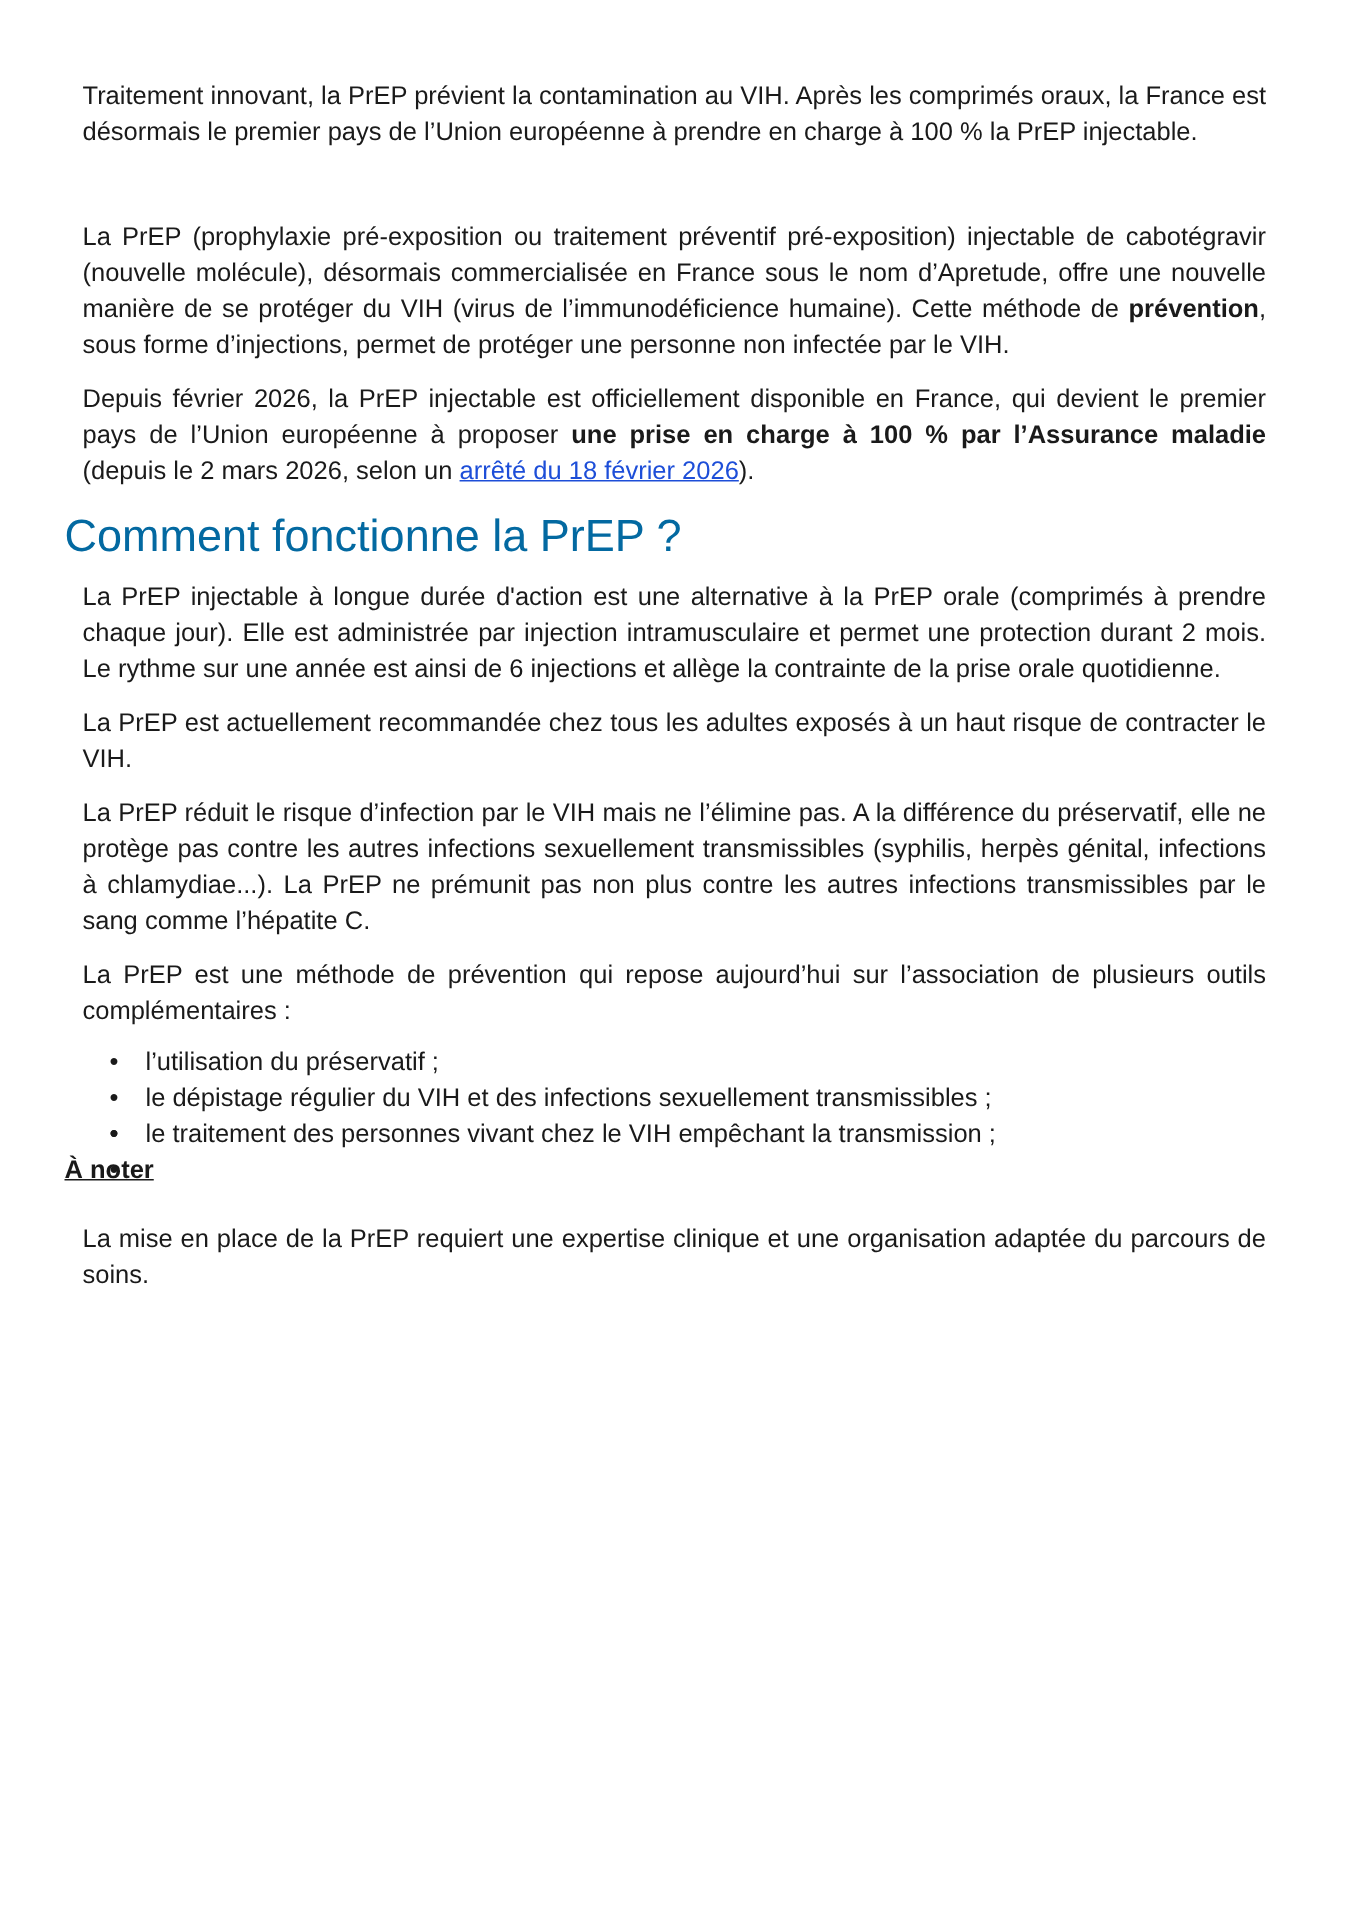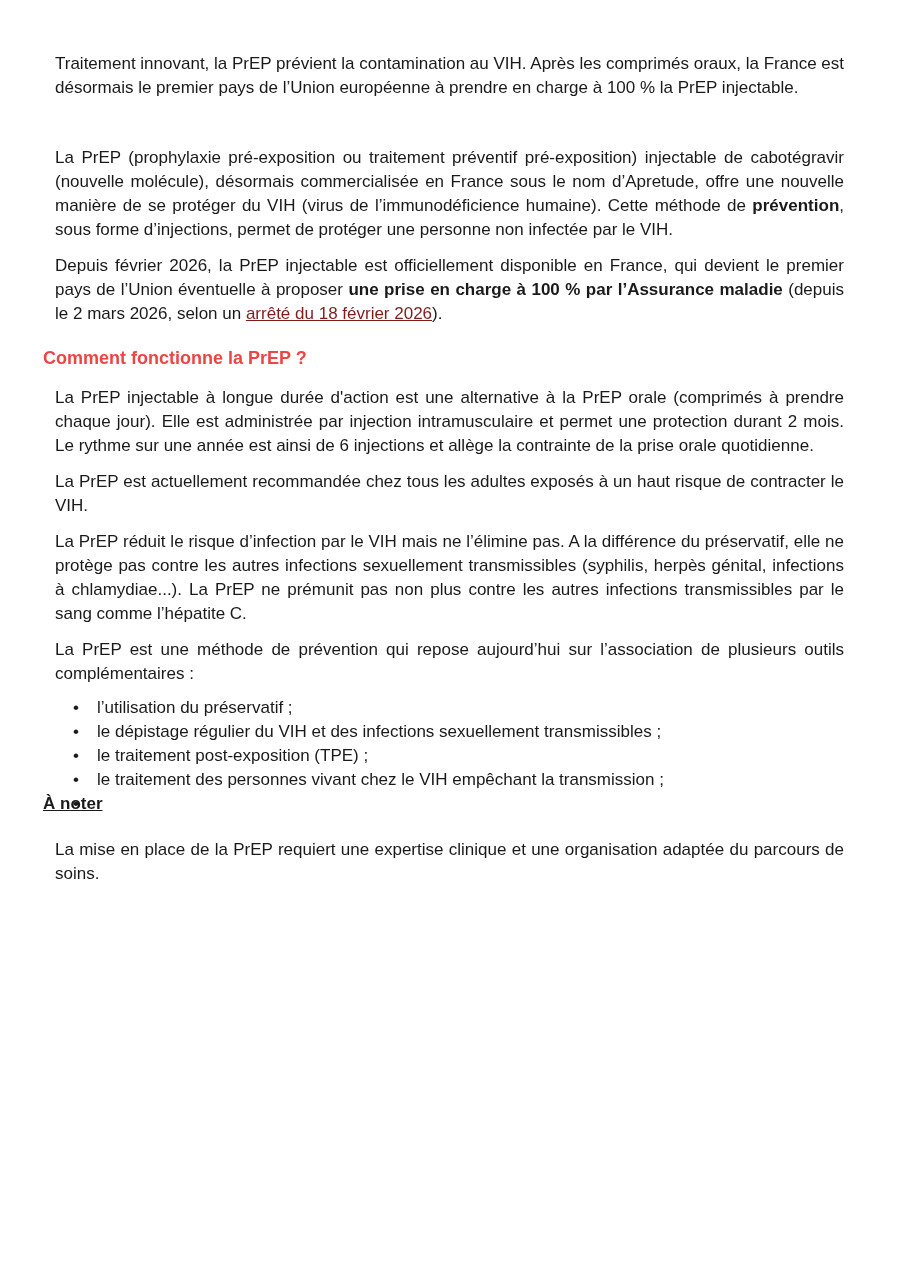--- a/index.html
+++ b/index.html
@@ -24,29 +24,29 @@
       line-height: 24px;
     }
     p {
       margin: 12px;
       text-align: justify;
     }
     .intro { margin-bottom: 46px; }
     .para { margin-bottom: 10px; }
     .b { font-weight: bold; }
     a.link {
-      color: #7f1d1d;
+      color: #1d4ed8;
       text-decoration: underline;
     }
     h2 {
-      font-size: 18px;
+      font-size: 30px;
       line-height: 32px;
-      font-weight: bold;
+      font-weight: normal;
       margin: 16px 0 2px 0;
-      color: #ef4444;
+      color: #0369a1;
     }
     .subhead {
       font-weight: bold;
       margin-bottom: 10px;
     }
     .subhead-u {
       font-weight: bold;
       text-decoration: underline;
       margin-bottom: 10px;
       display: inline-block;
@@ -69,38 +69,38 @@
   </style>
 </head>
 <body>
 
 <div class="page">
 
   <p class="intro">Traitement innovant, la PrEP prévient la contamination au VIH. Après les comprimés oraux, la France est désormais le premier pays de l’Union européenne à prendre en charge à 100 % la PrEP injectable.</p>
 
   <p class="para"><span>La PrEP (prophylaxie pré-exposition ou traitement préventif pré-exposition) injectable de cabotégravir (nouvelle molécule), désormais commercialisée en France sous le nom d’Apretude, offre une nouvelle manière de se protéger du VIH (virus de l’immunodéficience humaine). Cette méthode de </span><span class="b">prévention</span><span>, sous forme d’injections, permet de protéger une personne non infectée par le VIH.</span></p>
 
-  <p class="para"><span>Depuis février 2026, la PrEP injectable est officiellement disponible en France, qui devient le premier pays de l’Union éventuelle à proposer </span><span class="b">une prise en charge à 100 % par l’Assurance maladie</span><span> (depuis le 2 mars 2026, selon un </span><a class="link" href="#">arrêté du 18 février 2026</a><span>).</span></p>
+  <p class="para"><span>Depuis février 2026, la PrEP injectable est officiellement disponible en France, qui devient le premier pays de l’Union européenne à proposer </span><span class="b">une prise en charge à 100 % par l’Assurance maladie</span><span> (depuis le 2 mars 2026, selon un </span><a class="link" href="#">arrêté du 18 février 2026</a><span>).</span></p>
 
   <h2>Comment fonctionne la PrEP ?</h2>
 
 
   <p class="para">La PrEP injectable à longue durée d'action est une alternative à la PrEP orale (comprimés à prendre chaque jour). Elle est administrée par injection intramusculaire et permet une protection durant 2 mois. Le rythme sur une année est ainsi de 6 injections et allège la contrainte de la prise orale quotidienne.</p>
 
   <p class="para">La PrEP est actuellement recommandée chez tous les adultes exposés à un haut risque de contracter le VIH.</p>
 
 
   <p class="para">La PrEP réduit le risque d’infection par le VIH mais ne l’élimine pas. A la différence du préservatif, elle ne protège pas contre les autres infections sexuellement transmissibles (syphilis, herpès génital, infections à chlamydiae...). La PrEP ne prémunit pas non plus contre les autres infections transmissibles par le sang comme l’hépatite C.</p>
 
   <p class="para">La PrEP est une méthode de prévention qui repose aujourd’hui sur l’association de plusieurs outils complémentaires :</p>
 
   <ul class="bullets">
     <li><span class="dot">•</span><span>l’utilisation du préservatif ;</span></li>
     <li><span class="dot">•</span><span>le dépistage régulier du VIH et des infections sexuellement transmissibles ;</span></li>
-    <li><span class="dot">•</span><span>le traitement post-exposition (TPE) ;</span></li>
+    <li><span class="dot">•</span></li>
     <li><span class="dot">•</span><span>le traitement des personnes vivant chez le VIH empêchant la transmission ;</span></li>
     <li><span class="dot">•</span></li>
   </ul>
 
   <div class="subhead-u">À noter </div>
 
   <p class="para">La mise en place de la PrEP requiert une expertise clinique et une organisation adaptée du parcours de soins.</p>
 
 </div>
 

